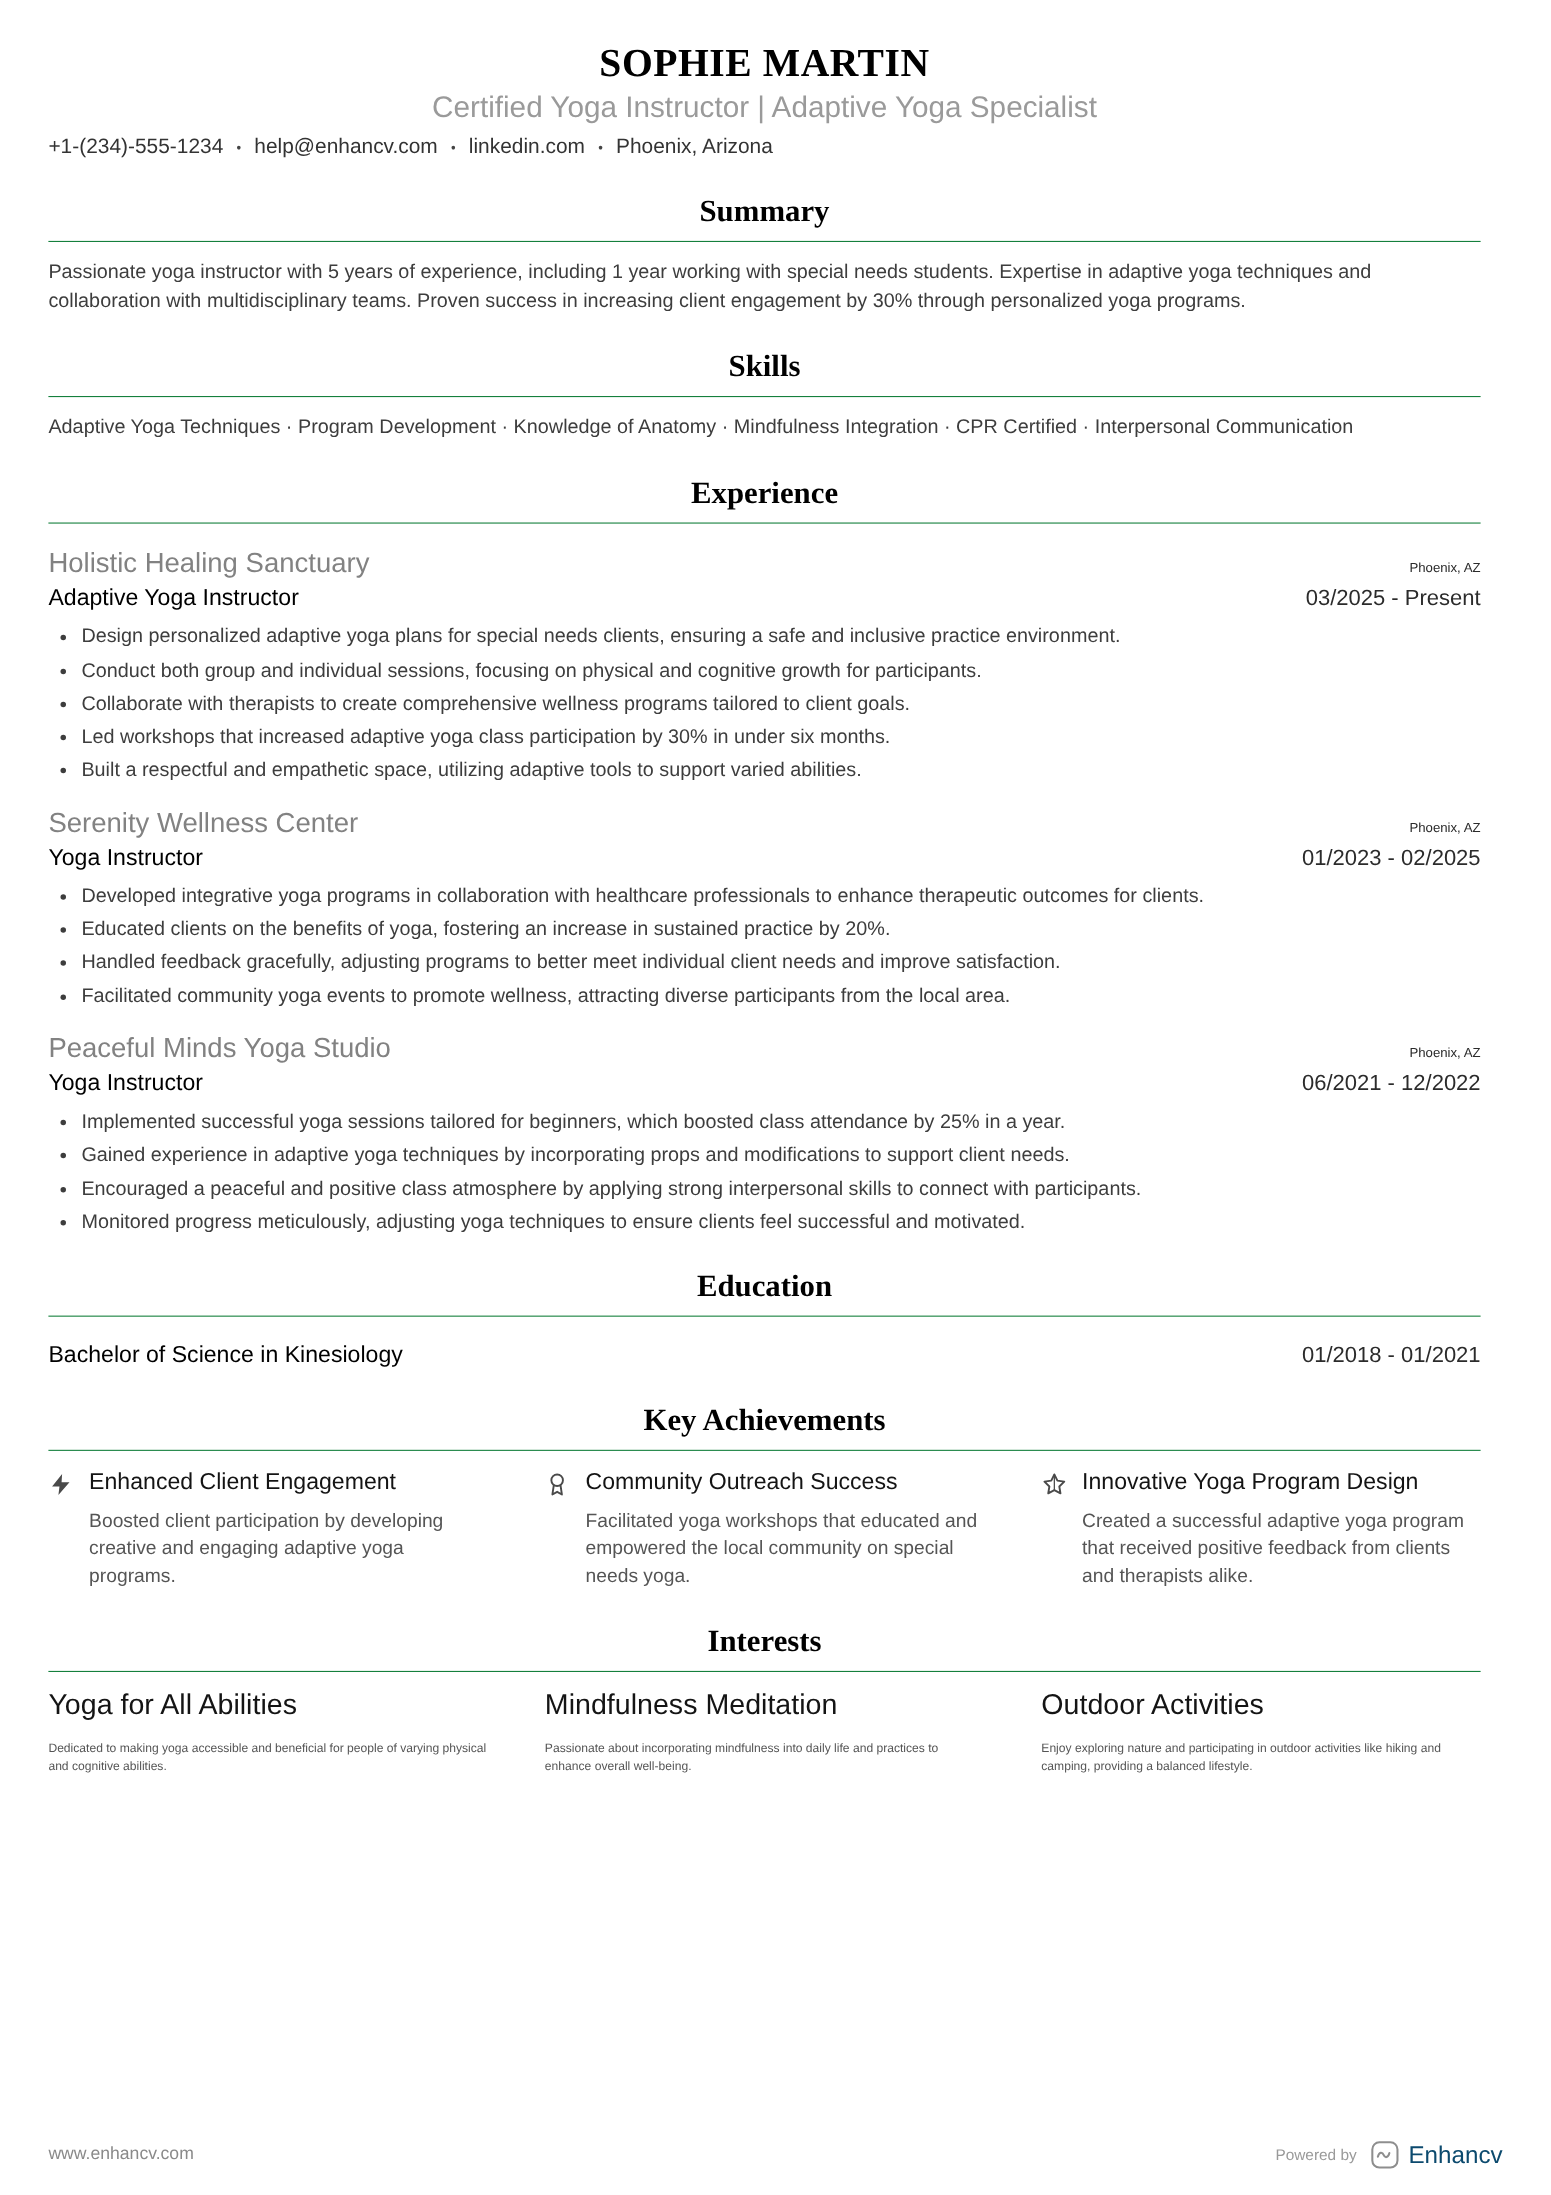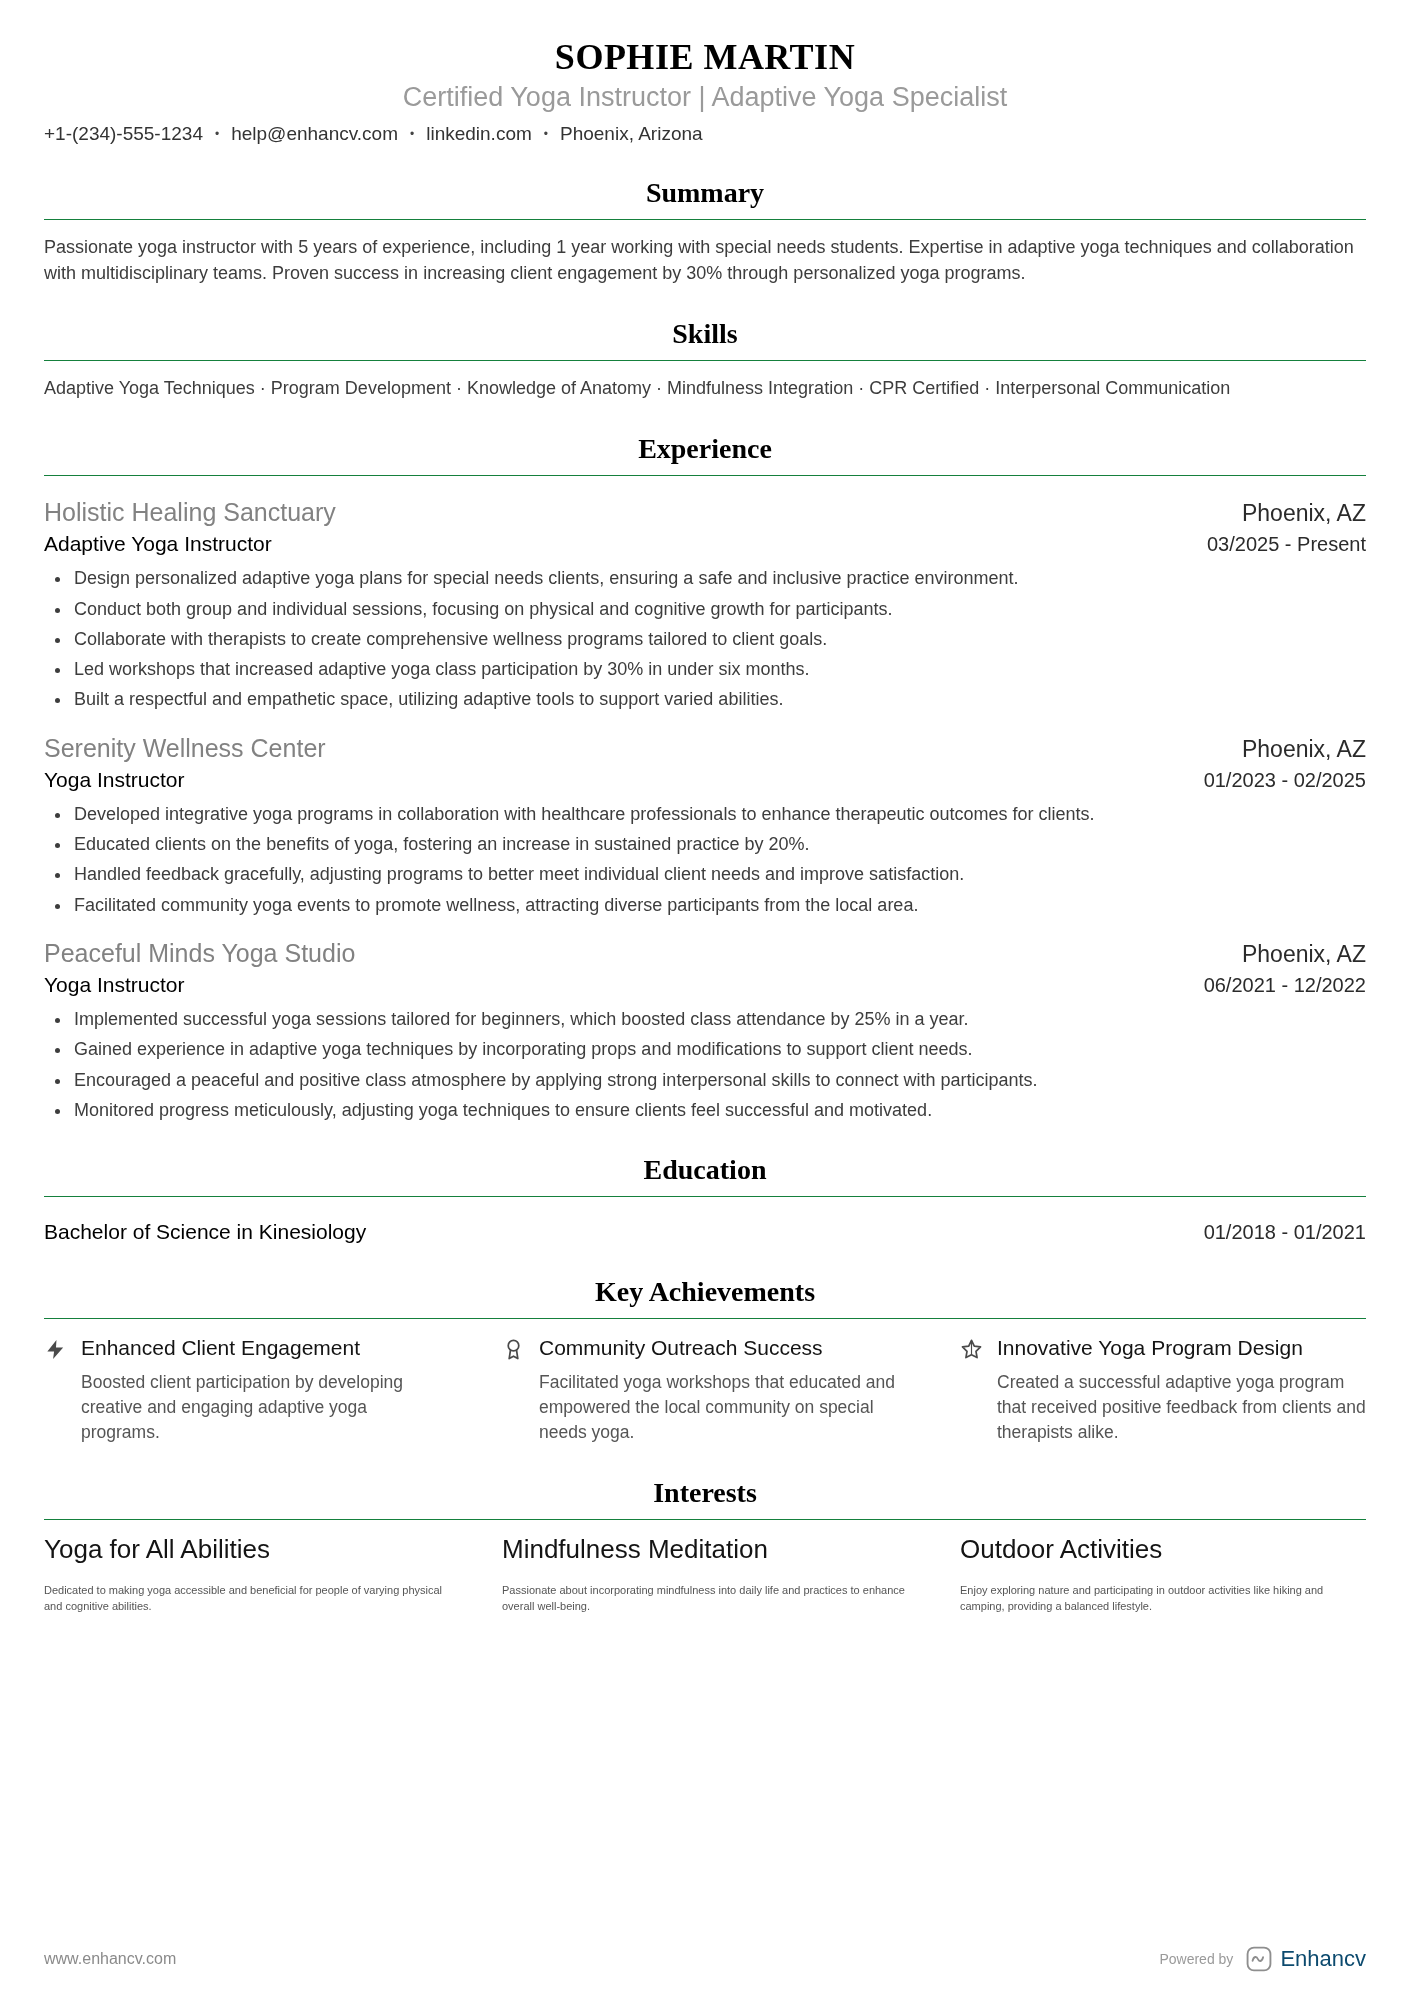--- a/index.html
+++ b/index.html
@@ -5,21 +5,21 @@
   * { margin: 0; padding: 0; box-sizing: border-box; }
   html, body { background: #ffffff; }
   body {
     width: 1410px;
     height: 1995px;
     position: relative;
     font-family: "Liberation Sans", sans-serif;
     color: #3b3b3b;
     overflow: hidden;
   }
-  .page { padding: 36px 44px 0 44px; }
+  .page { padding: 36px 64px 0 44px; }
 
   
   .name {
     font-family: "Liberation Serif", serif;
     font-weight: 700;
     font-size: 36px;
     letter-spacing: 0.5px;
     text-align: center;
     color: #000;
   }
@@ -50,21 +50,21 @@
     padding-bottom: 10px;
     border-bottom: 1px solid #15803d;
     margin-top: 32px;
   }
   .section-body { margin-top: 14px; font-size: 18px; line-height: 1.45; color: #3d3d3d; }
 
   
   .job { margin-top: 22px; }
   .row-split { display: flex; justify-content: space-between; align-items: baseline; }
   .company { font-size: 25px; color: #828282; }
-  .place { font-size: 23px; color: #2b2b2b; }
+  .place { font-size: 12px; color: #2b2b2b; }
   .role { font-size: 21px; color: #000; margin-top: 5px; }
   .dates { font-size: 20px; color: #2b2b2b; margin-top: 5px; }
   ul.bullets {
     margin-top: 10px;
     padding-left: 28px;
     list-style: disc;
     font-size: 18px;
     color: #3d3d3d;
   }
   ul.bullets li { margin-bottom: 6px; line-height: 1.35; padding-left: 2px; }

